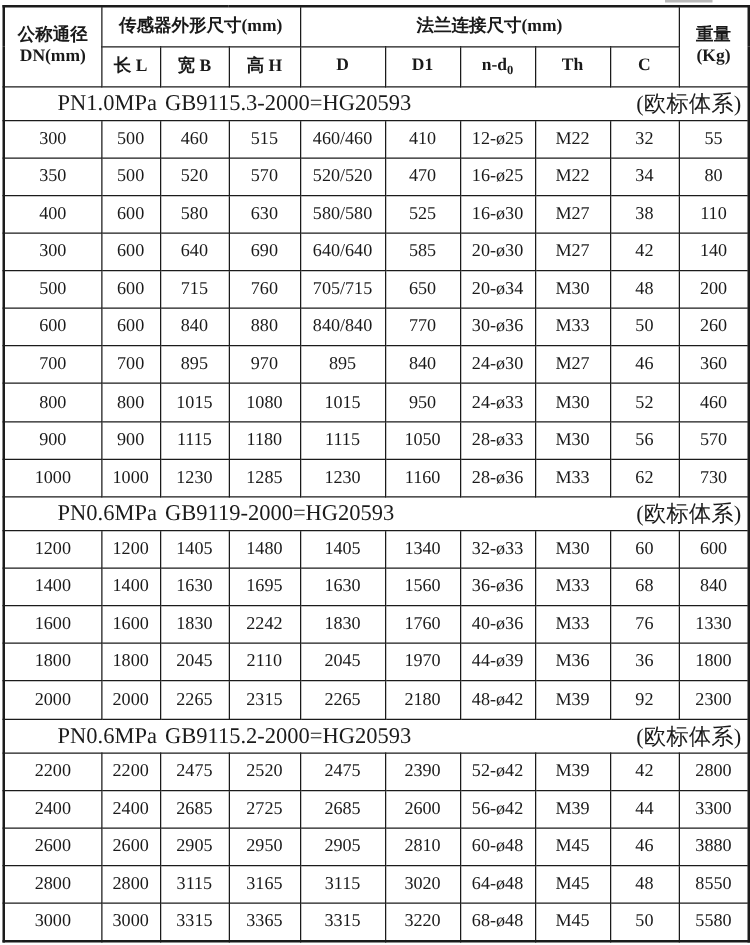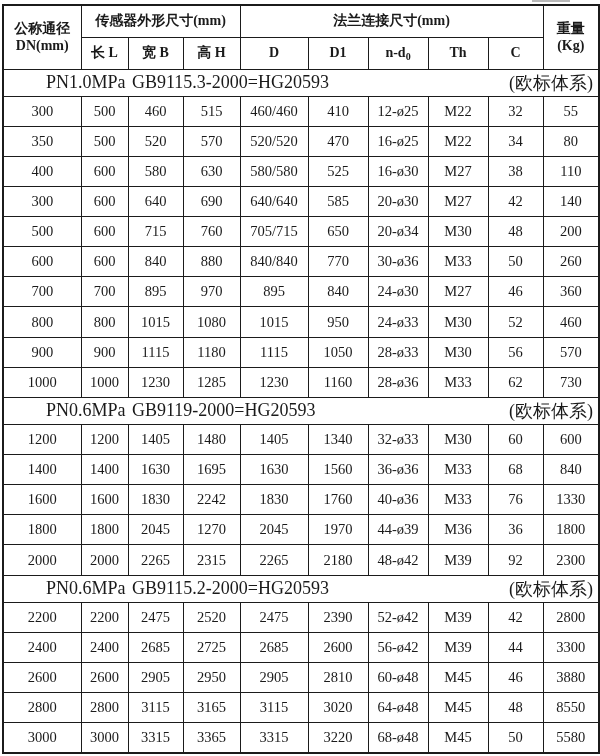--- a/index.html
+++ b/index.html
@@ -289,21 +289,21 @@
     <td>1760</td>
     <td>40-ø36</td>
     <td>M33</td>
     <td>76</td>
     <td>1330</td>
   </tr>
       <tr class="data-row">
     <td>1800</td>
     <td>1800</td>
     <td>2045</td>
-    <td>1270</td>
+    <td>2110</td>
     <td>2045</td>
     <td>1970</td>
     <td>44-ø39</td>
     <td>M36</td>
     <td>36</td>
     <td>1800</td>
   </tr>
       <tr class="data-row">
     <td>2000</td>
     <td>2000</td>

